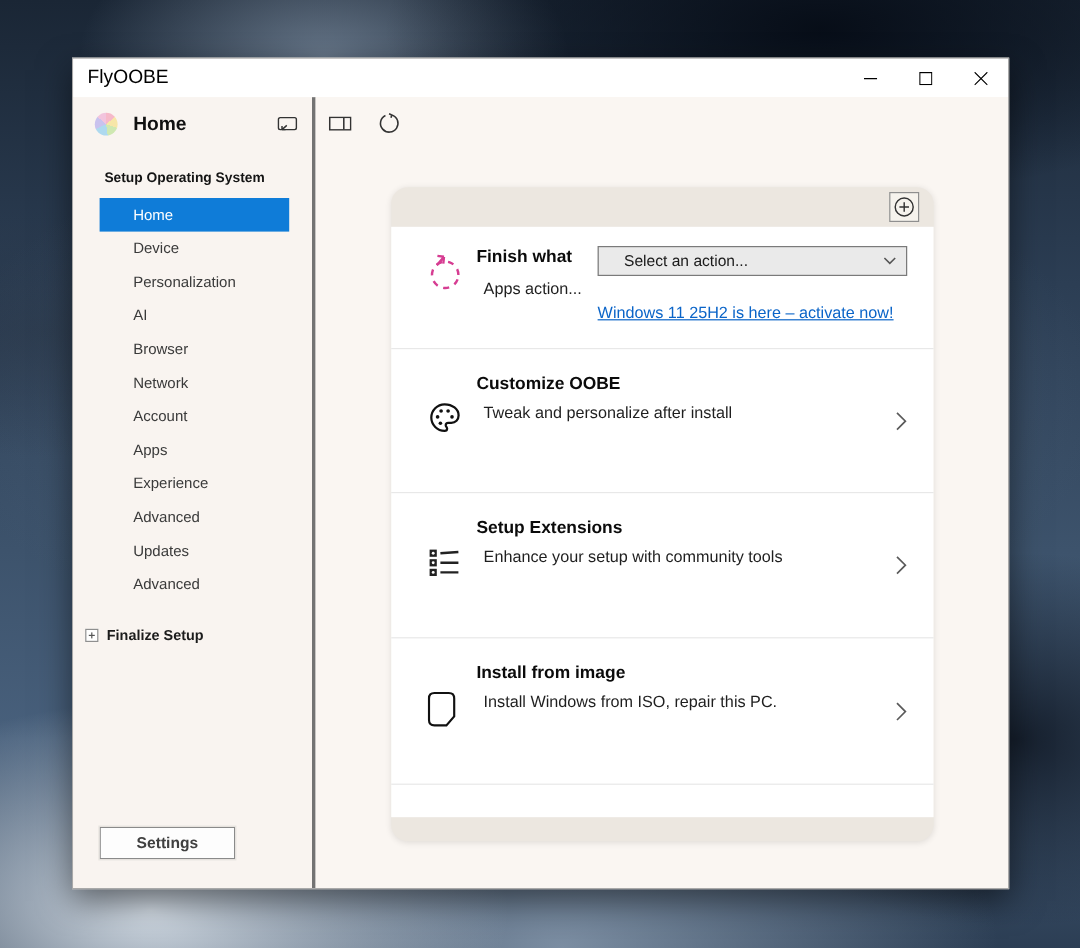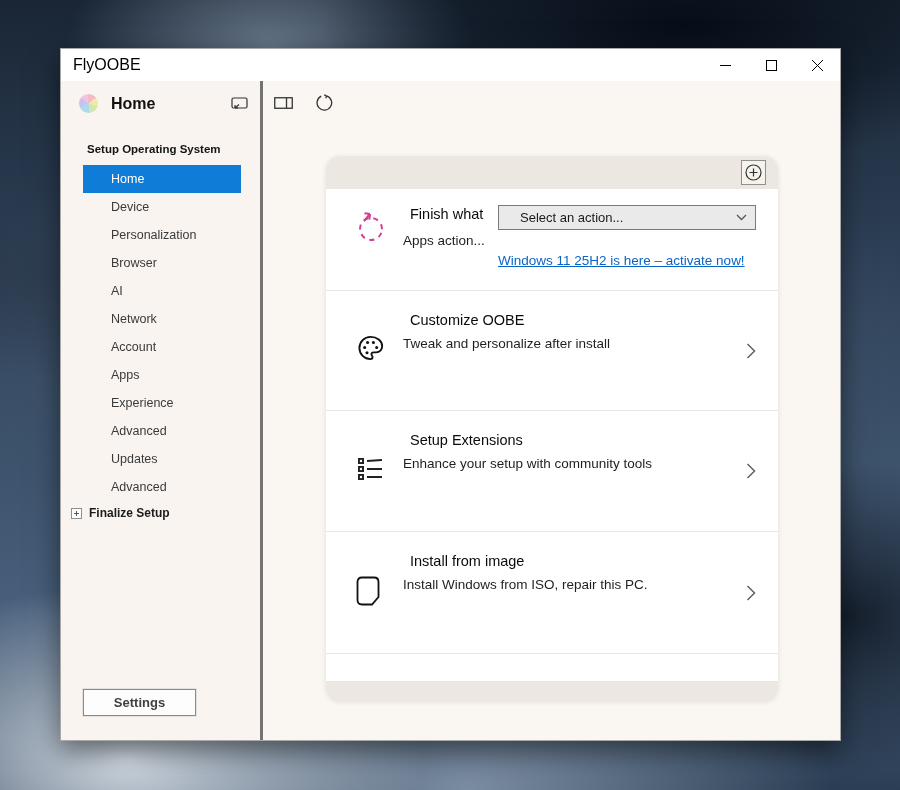--- a/index.html
+++ b/index.html
@@ -45,21 +45,21 @@
     background:conic-gradient(#f6b9c9 0 14%, #f7e6a8 14% 30%, #cfe8b2 30% 48%, #aed9ef 48% 68%, #c9c2ee 68% 86%, #f2c4dd 86% 100%);
   }
   .sidebar-header-title { font-size:16px; font-weight:bold; color:#111; margin-left:13px; flex:1; }
   .section-label { font-size:11.5px; font-weight:bold; color:#141414; margin:30px 0 10px 26px; }
   .nav { }
   .nav-item {
     height:28px; line-height:28px; margin-left:22px; width:158px;
     padding-left:28px; font-size:12.5px; color:#3a3a3a; cursor:default;
   }
   .nav-item.selected { background:#0f7cd8; color:#ffffff; }
-  .finalize-row { display:flex; align-items:center; margin:0 0 0 10px; height:24px; }
+  .finalize-row { display:flex; align-items:center; margin:16px 0 0 10px; height:24px; }
   .finalize-label { font-size:12px; font-weight:bold; color:#1c1c1c; margin-left:7px; }
   .expand-box {
     width:11px; height:11px; border:1px solid #8f8f8f; background:#fff; position:relative;
   }
   .expand-box::before, .expand-box::after { content:""; position:absolute; background:#555; }
   .expand-box::before { left:2px; right:2px; top:4px; height:1px; }
   .expand-box::after { top:2px; bottom:2px; left:4px; width:1px; }
   .settings-btn {
     position:absolute; left:22px; bottom:24px; width:113px; height:27px;
     background:#fdfdfd; border:1px solid #8a8a8a; outline:1px solid #e6e3de;
@@ -87,21 +87,21 @@
   .card-footer { height:20px; flex:0 0 20px; border-radius:0 0 14px 14px; }
 
   .row { position:relative; border-bottom:1px solid #e8e8e8; }
   .row-1 { height:102px; }
   .row-2 { height:120px; }
   .row-3 { height:121px; }
   .row-4 { height:122px; }
   .row-empty { height:26px; border-bottom:none; }
 
   .row-icon { position:absolute; left:30px; }
-  .row-title { position:absolute; left:84px; font-size:14.5px; font-weight:normal; color:#0b0b0b; }
+  .row-title { position:absolute; left:71px; font-size:14.5px; font-weight:bold; color:#0b0b0b; }
   .row-sub { position:absolute; left:77px; font-size:13.5px; color:#1f1f1f; }
   .chevron { position:absolute; right:22px; top:50%; transform:translateY(-50%); }
 
   .dropdown {
     position:absolute; left:172px; top:16px; width:258px; height:25px;
     background:#eaeaea; border:1px solid #7a7a7a;
     display:flex; align-items:center; padding:0 8px; font-size:13px; color:#1a1a1a;
   }
   .dropdown .dd-text { flex:1;margin-left:13px; }
   .activate-link {
@@ -144,22 +144,22 @@
           <path d="M4 11 L4 8 M4 11 L7 11 M4 11 L8 7.5" fill="none" stroke="#333" stroke-width="1.2"></path>
         </svg>
       </div>
 
       <div class="section-label">Setup Operating System</div>
 
       <div class="nav">
         <div class="nav-item selected">Home</div>
         <div class="nav-item">Device</div>
         <div class="nav-item">Personalization</div>
+        <div class="nav-item">AI</div>
         <div class="nav-item">Browser</div>
-        <div class="nav-item">AI</div>
         <div class="nav-item">Network</div>
         <div class="nav-item">Account</div>
         <div class="nav-item">Apps</div>
         <div class="nav-item">Experience</div>
         <div class="nav-item">Advanced</div>
         <div class="nav-item">Updates</div>
         <div class="nav-item">Advanced</div>
       </div>
 
       <div class="finalize-row">

